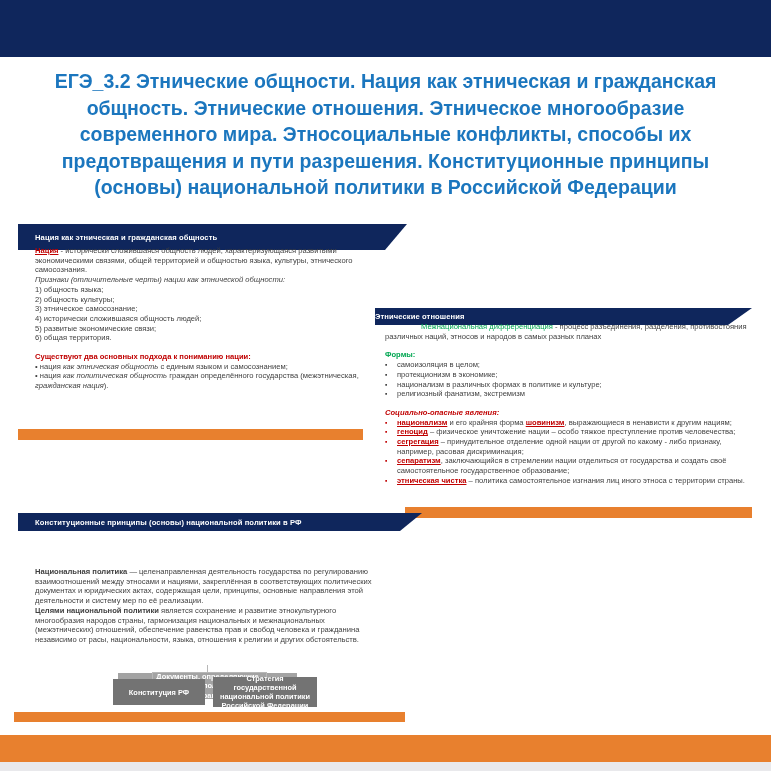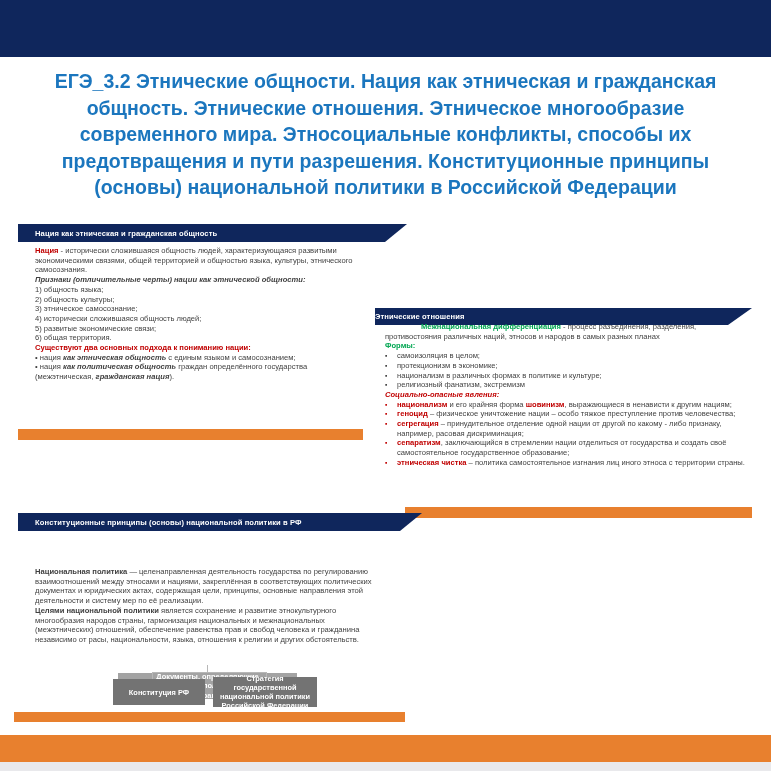--- a/index.html
+++ b/index.html
@@ -22,42 +22,42 @@
     color:#1b76be;font-weight:bold;
     font-size:19.5px;line-height:26.5px;
   }
 
   
   .banner{
     background:#0f265c;color:#ffffff;font-weight:bold;
     display:flex;align-items:center;
     font-size:7.6px;letter-spacing:.1px;
   }
-  .banner-nation{left:18px;top:224px;width:372px;height:18px;padding-left:17px;
+  .banner-nation{left:18px;top:224px;width:372px;height:26px;padding-left:17px;
     clip-path:polygon(0 0,100% 0,calc(100% - 22px) 100%,0 100%);}
   .banner-relations{left:375px;top:296px;width:377px;height:17px;padding-left:0;
     clip-path:polygon(0 0,100% 0,calc(100% - 24px) 100%,0 100%);margin-top:12px;}
   .banner-policy{left:18px;top:513px;width:387px;height:18px;padding-left:17px;
     clip-path:polygon(0 0,100% 0,calc(100% - 22px) 100%,0 100%);}
 
   
   .body-text{font-size:7.6px;line-height:9.7px;color:#3f3f3f;}
   .nation-body{left:35px;top:246px;width:332px;}
   .relations-body{left:385px;top:322px;width:362px;}
   .policy-body{left:35px;top:536px;width:348px;margin-top:31px;}
 
   .b{font-weight:bold;}
-  .bi{font-weight:bold;font-style:italic;}
-  .rb{font-weight:bold;color:#c00000;}
-  .gb{font-weight:bold;color:#00a651;padding-left:36px;}
+  .bi{font-weight:normal;font-style:italic;}
+  .rb{font-weight:bold;color:#c00000;text-decoration:underline;}
+  .gb{font-weight:normal;color:#00a651;padding-left:36px;}
   .red-h{color:#c00000;font-weight:bold;}
   .red-hi{color:#c00000;font-weight:bold;font-style:italic;}
   .green-h{color:#00a651;font-weight:bold;}
 
-  .gap-s{}
+  .gap-s{margin-top:9px;}
   .para{margin:0;}
 
   .brow{display:flex;}
   .brow .mark{width:12px;flex:0 0 12px;font-size:6.5px;line-height:9.7px;}
   .brow .mark.red{color:#c00000;}
   .brow .txt{flex:1;}
 
   
   .orange{background:#e8802e;}
   .bar-left{left:18px;top:429px;width:345px;height:11px;}

